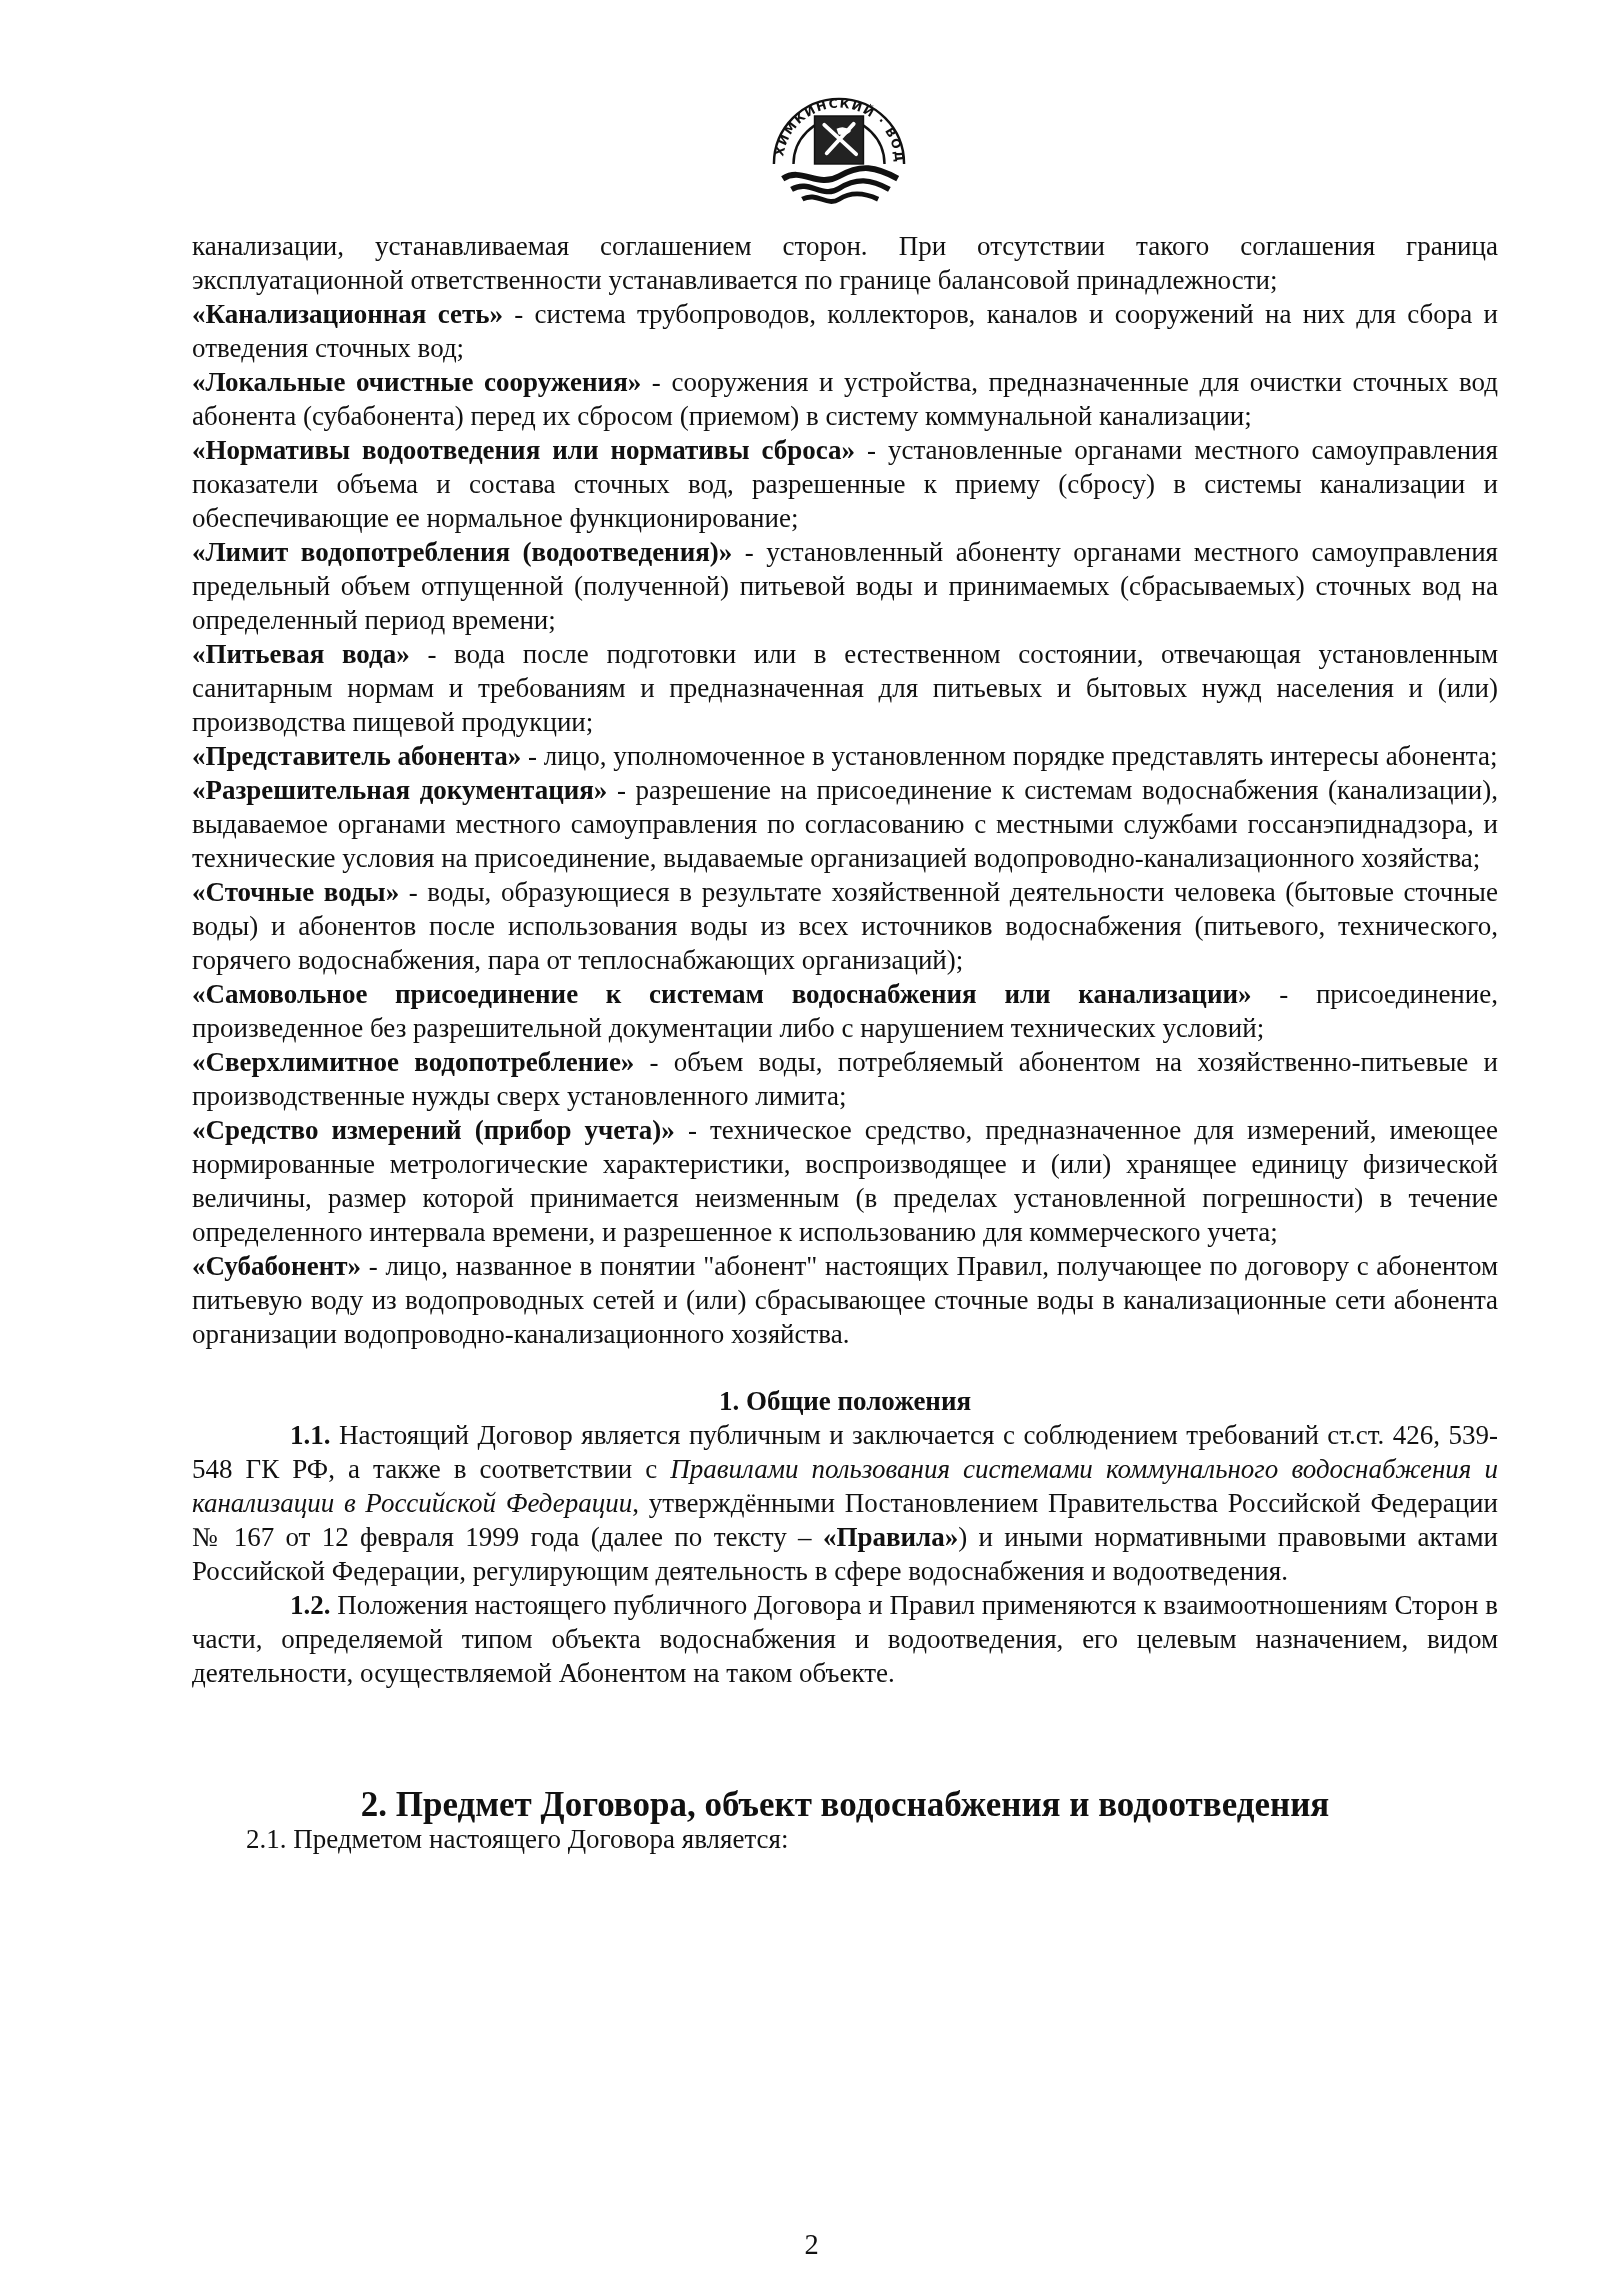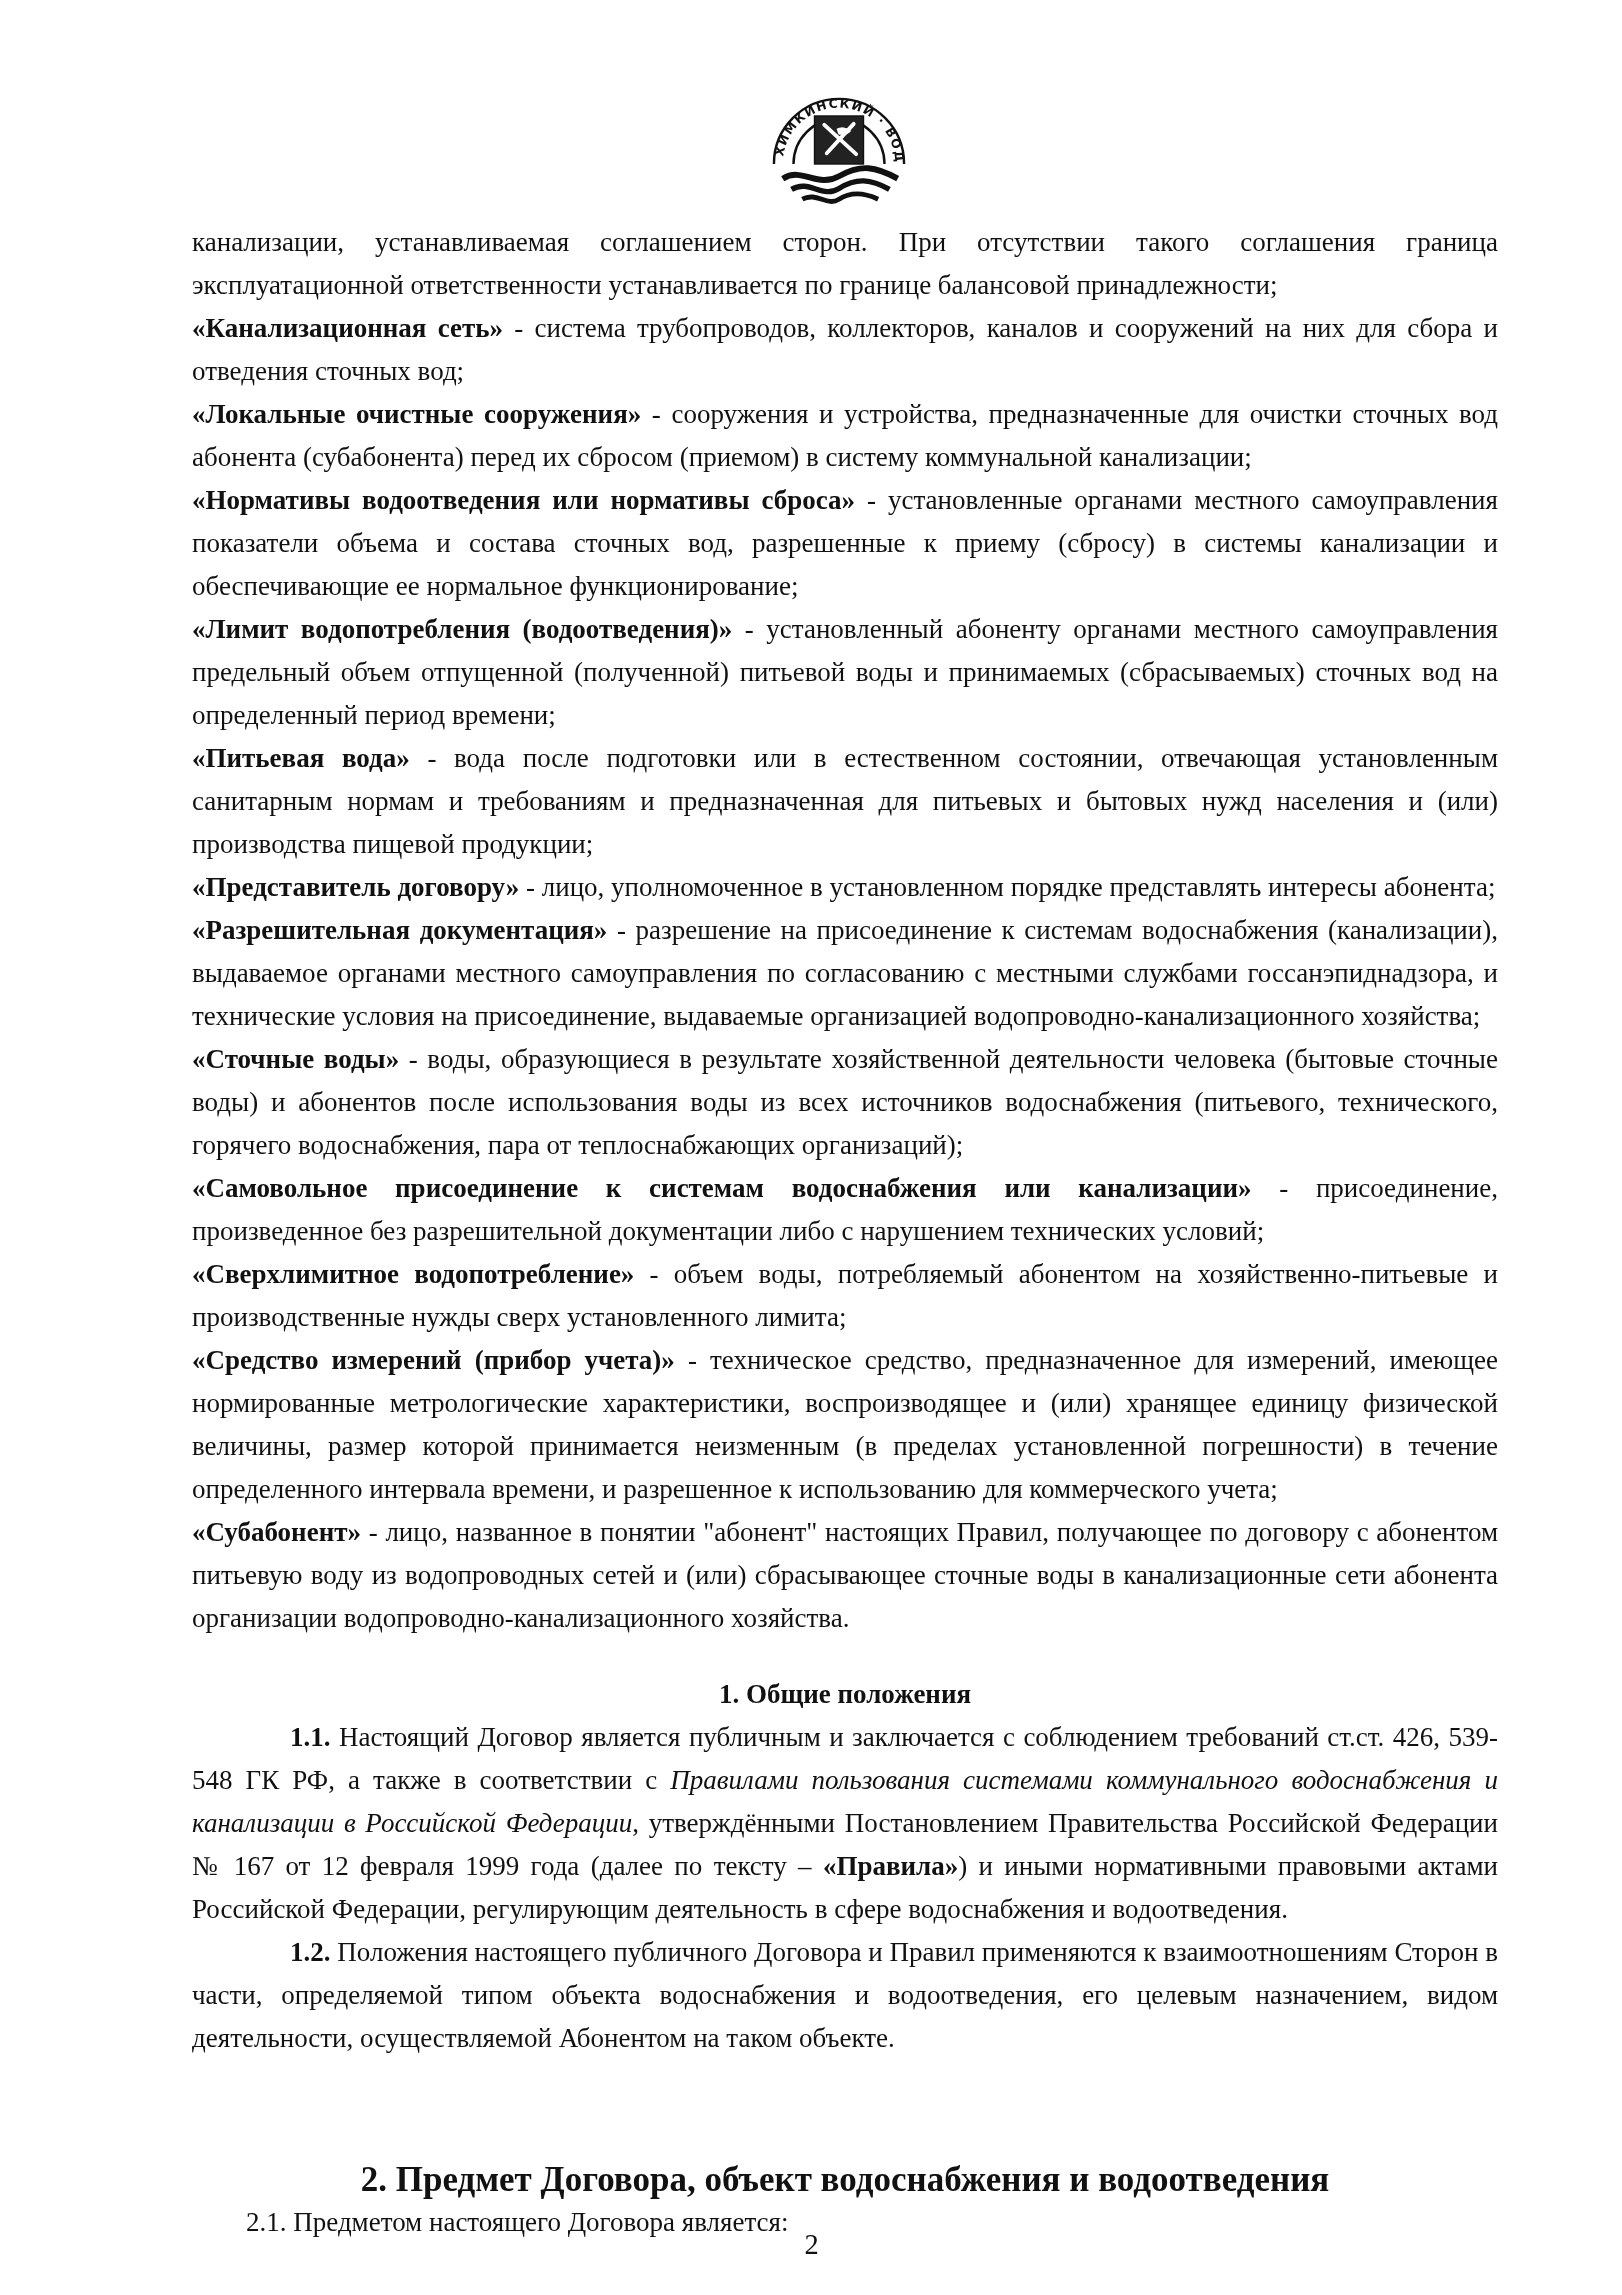--- a/index.html
+++ b/index.html
@@ -5,22 +5,22 @@
   html, body { margin: 0; padding: 0; background: #ffffff; }
   body {
     width: 1623px; height: 2295px; position: relative; overflow: hidden;
     font-family: "Liberation Serif", "DejaVu Serif", serif;
     color: #111111;
   }
   .logo {
     position: absolute; left: 763px; top: 71px; width: 152px; height: 137px;
   }
   .content {
-    position: absolute; left: 192px; top: 221px; width: 1306px;
-    font-size: 27px; line-height: 43px; text-align: justify;
+    position: absolute; left: 192px; top: 229px; width: 1306px;
+    font-size: 27px; line-height: 34px; text-align: justify;
   }
   .def { margin: 0; }
   .def b { font-weight: bold; }
   .section-title {
     text-align: center; font-weight: bold; margin: 0;
   }
   .para { margin: 0; text-indent: 98px; }
   .para .num { font-weight: bold; font-family: Liberation Serif, serif; }
   .italic { font-style: italic; }
   .sec1 { margin-top: 33px; }
@@ -55,21 +55,21 @@
 
 <div class="content">
   <p class="def">
     <span>канализации, устанавливаемая соглашением сторон. При отсутствии такого соглашения граница эксплуатационной ответственности устанавливается по границе балансовой принадлежности;</span>
   </p>
   <p class="def"><b>«Канализационная сеть»</b><span> - система трубопроводов, коллекторов, каналов и сооружений на них для сбора и отведения сточных вод;</span></p>
   <p class="def"><b>«Локальные очистные сооружения»</b><span> - сооружения и устройства, предназначенные для очистки сточных вод абонента (субабонента) перед их сбросом (приемом) в систему коммунальной канализации;</span></p>
   <p class="def"><b>«Нормативы водоотведения или нормативы сброса»</b><span> - установленные органами местного самоуправления показатели объема и состава сточных вод, разрешенные к приему (сбросу) в системы канализации и обеспечивающие ее нормальное функционирование;</span></p>
   <p class="def"><b>«Лимит водопотребления (водоотведения)»</b><span> - установленный абоненту органами местного самоуправления предельный объем отпущенной (полученной) питьевой воды и принимаемых (сбрасываемых) сточных вод на определенный период времени;</span></p>
   <p class="def"><b>«Питьевая вода»</b><span> - вода после подготовки или в естественном состоянии, отвечающая установленным санитарным нормам и требованиям и предназначенная для питьевых и бытовых нужд населения и (или) производства пищевой продукции;</span></p>
-  <p class="def"><b>«Представитель договору»</b><span> - лицо, уполномоченное в установленном порядке представлять интересы абонента;</span></p>
+  <p class="def"><b>«Представитель абонента»</b><span> - лицо, уполномоченное в установленном порядке представлять интересы абонента;</span></p>
   <p class="def"><b>«Разрешительная документация»</b><span> - разрешение на присоединение к системам водоснабжения (канализации), выдаваемое органами местного самоуправления по согласованию с местными службами госсанэпиднадзора, и технические условия на присоединение, выдаваемые организацией водопроводно-канализационного хозяйства;</span></p>
   <p class="def"><b>«Сточные воды»</b><span> - воды, образующиеся в результате хозяйственной деятельности человека (бытовые сточные воды) и абонентов после использования воды из всех источников водоснабжения (питьевого, технического, горячего водоснабжения, пара от теплоснабжающих организаций);</span></p>
   <p class="def"><b>«Самовольное присоединение к системам водоснабжения или канализации»</b><span> - присоединение, произведенное без разрешительной документации либо с нарушением технических условий;</span></p>
   <p class="def"><b>«Сверхлимитное водопотребление»</b><span> - объем воды, потребляемый абонентом на хозяйственно-питьевые и производственные нужды сверх установленного лимита;</span></p>
   <p class="def"><b>«Средство измерений (прибор учета)»</b><span> - техническое средство, предназначенное для измерений, имеющее нормированные метрологические характеристики, воспроизводящее и (или) хранящее единицу физической величины, размер которой принимается неизменным (в пределах установленной погрешности) в течение определенного интервала времени, и разрешенное к использованию для коммерческого учета;</span></p>
   <p class="def"><b>«Субабонент»</b><span> - лицо, названное в понятии "абонент" настоящих Правил, получающее по договору с абонентом питьевую воду из водопроводных сетей и (или) сбрасывающее сточные воды в канализационные сети абонента организации водопроводно-канализационного хозяйства.</span></p>
 
   <h2 class="section-title sec1" style="font-size:27px;">1. Общие положения</h2>
   <p class="para"><span class="num">1.1.</span><span> Настоящий Договор является публичным и заключается с соблюдением требований ст.ст. 426, 539-548 ГК РФ, а также в соответствии с </span><span class="italic">Правилами пользования системами коммунального водоснабжения и канализации в Российской Федерации</span><span>, утверждёнными Постановлением Правительства Российской Федерации № 167 от 12 февраля 1999 года (далее по тексту – </span><b>«Правила»</b><span>) и иными нормативными правовыми актами Российской Федерации, регулирующим деятельность в сфере водоснабжения и водоотведения.</span></p>
   <p class="para"><span class="num">1.2.</span><span> Положения настоящего публичного Договора и Правил применяются к взаимоотношениям Сторон в части, определяемой типом объекта водоснабжения и водоотведения, его целевым назначением, видом деятельности, осуществляемой Абонентом на таком объекте.</span></p>

